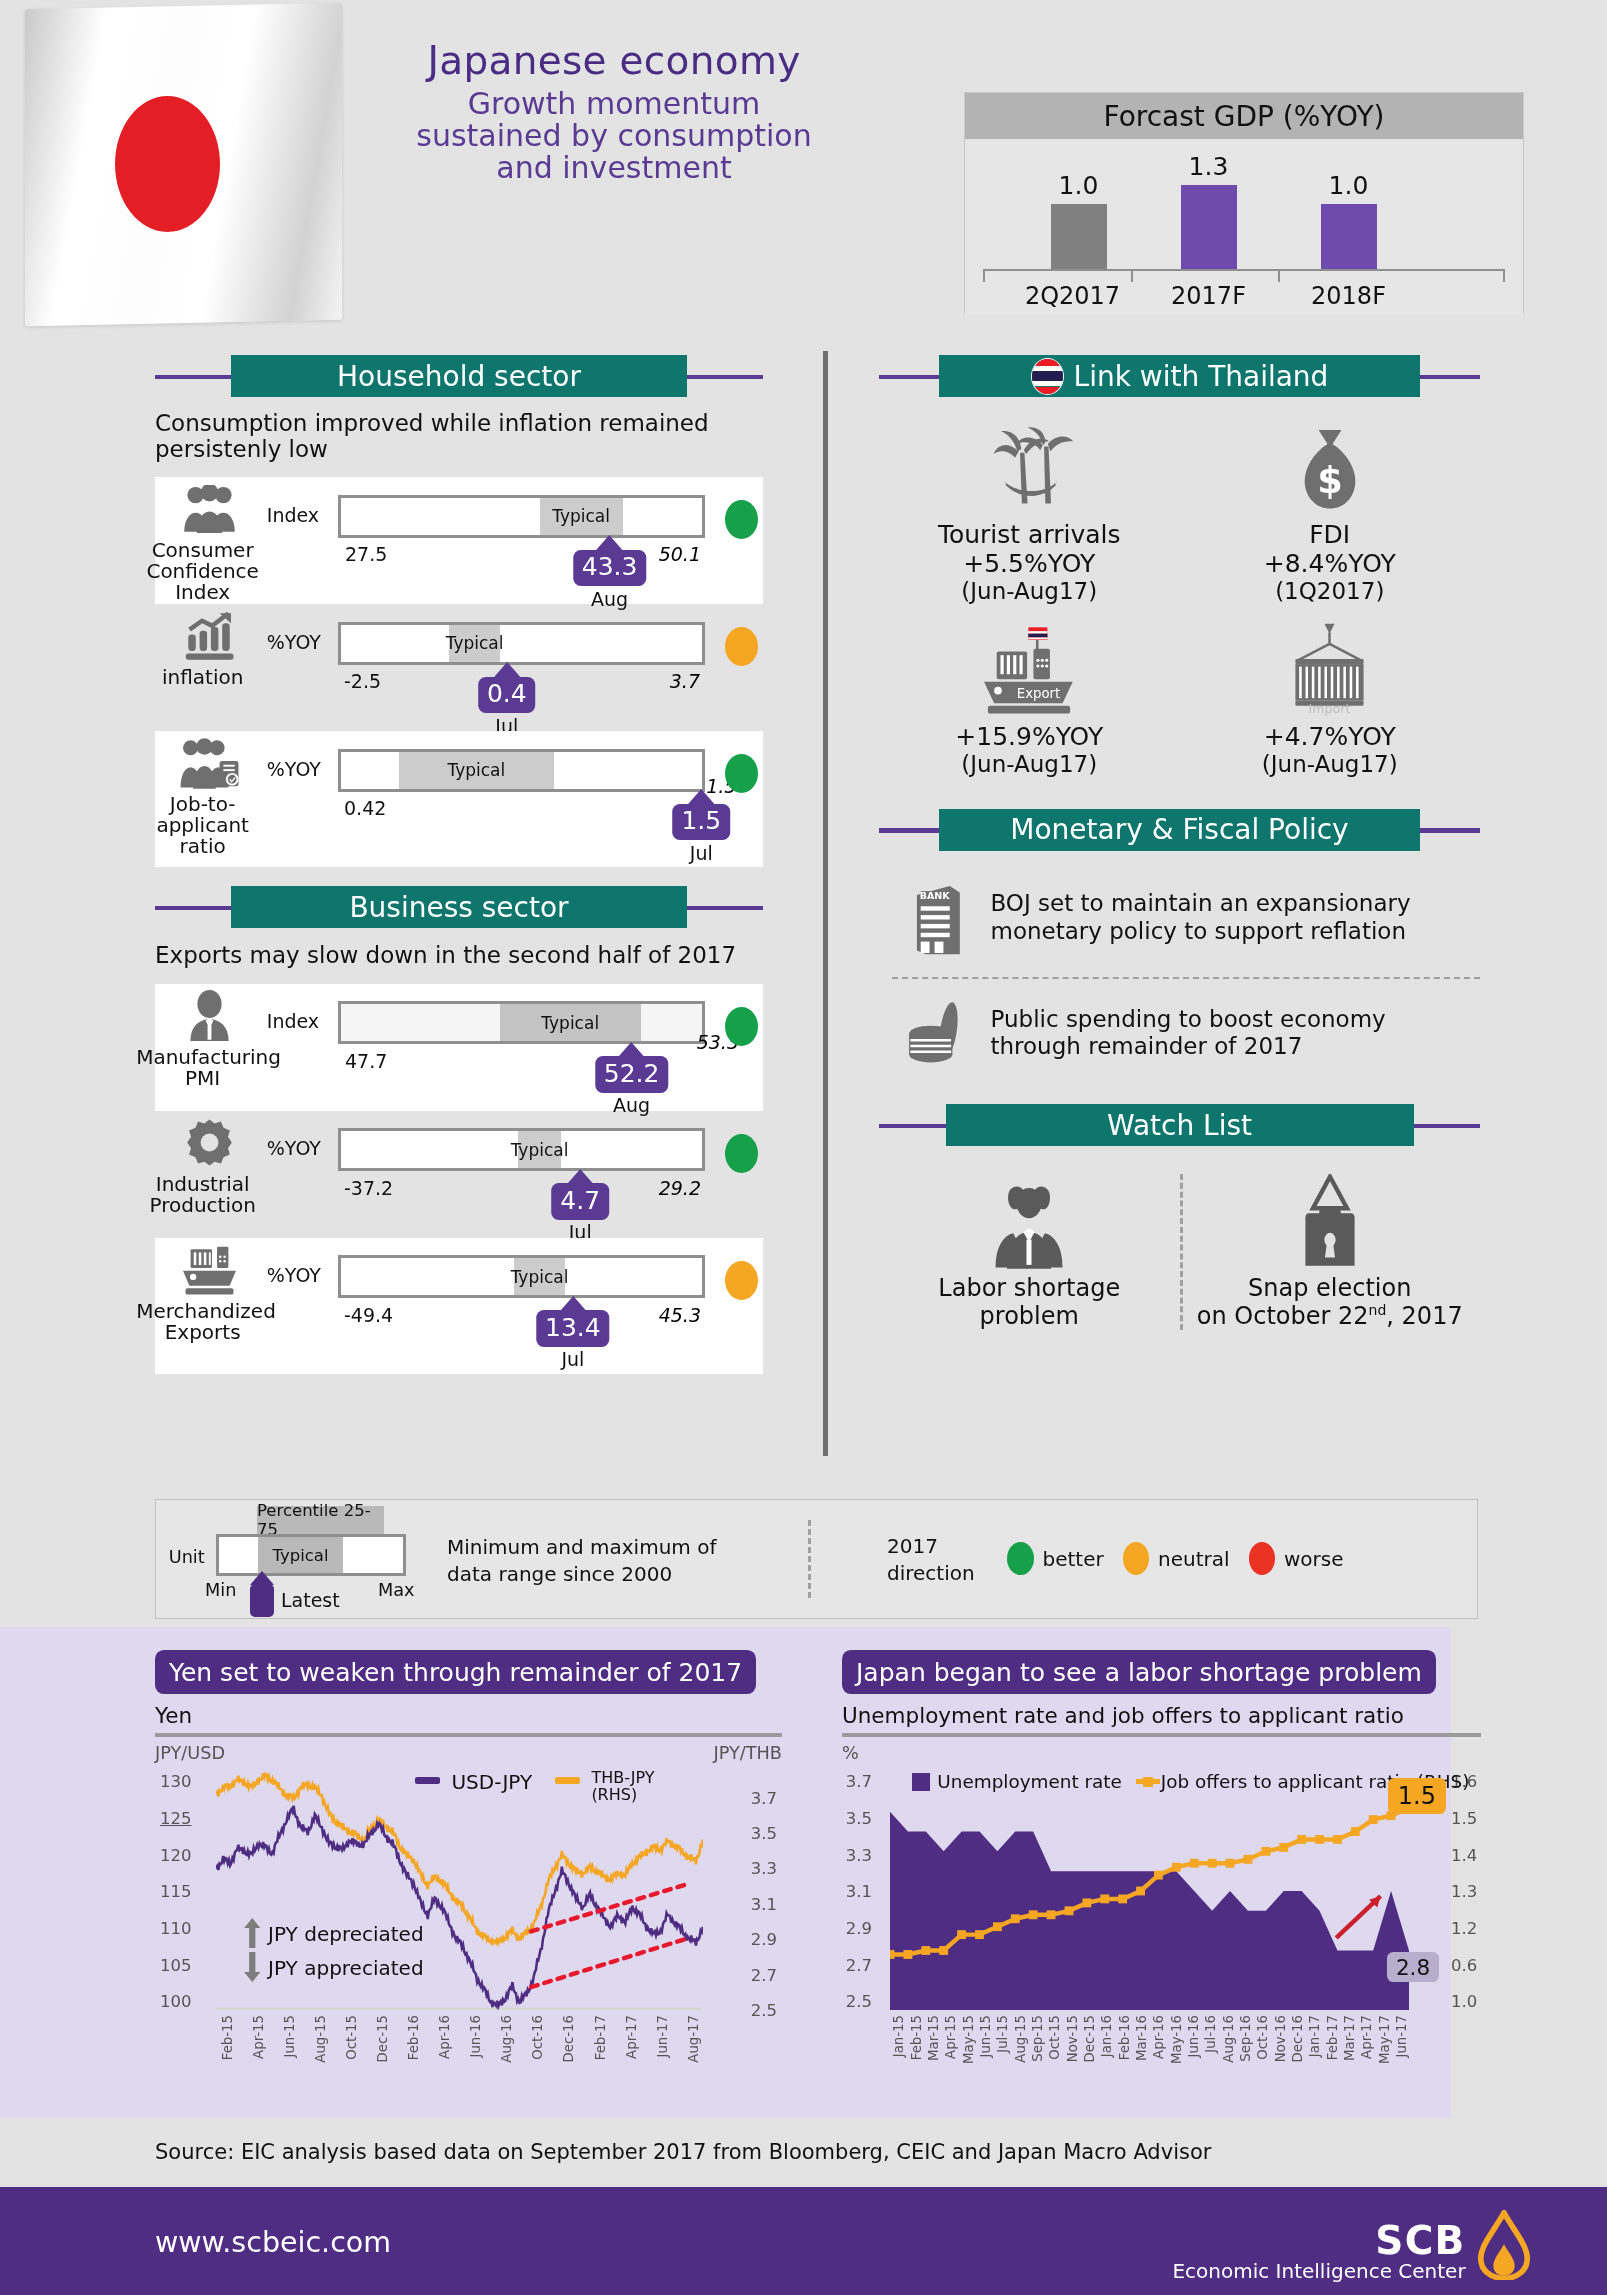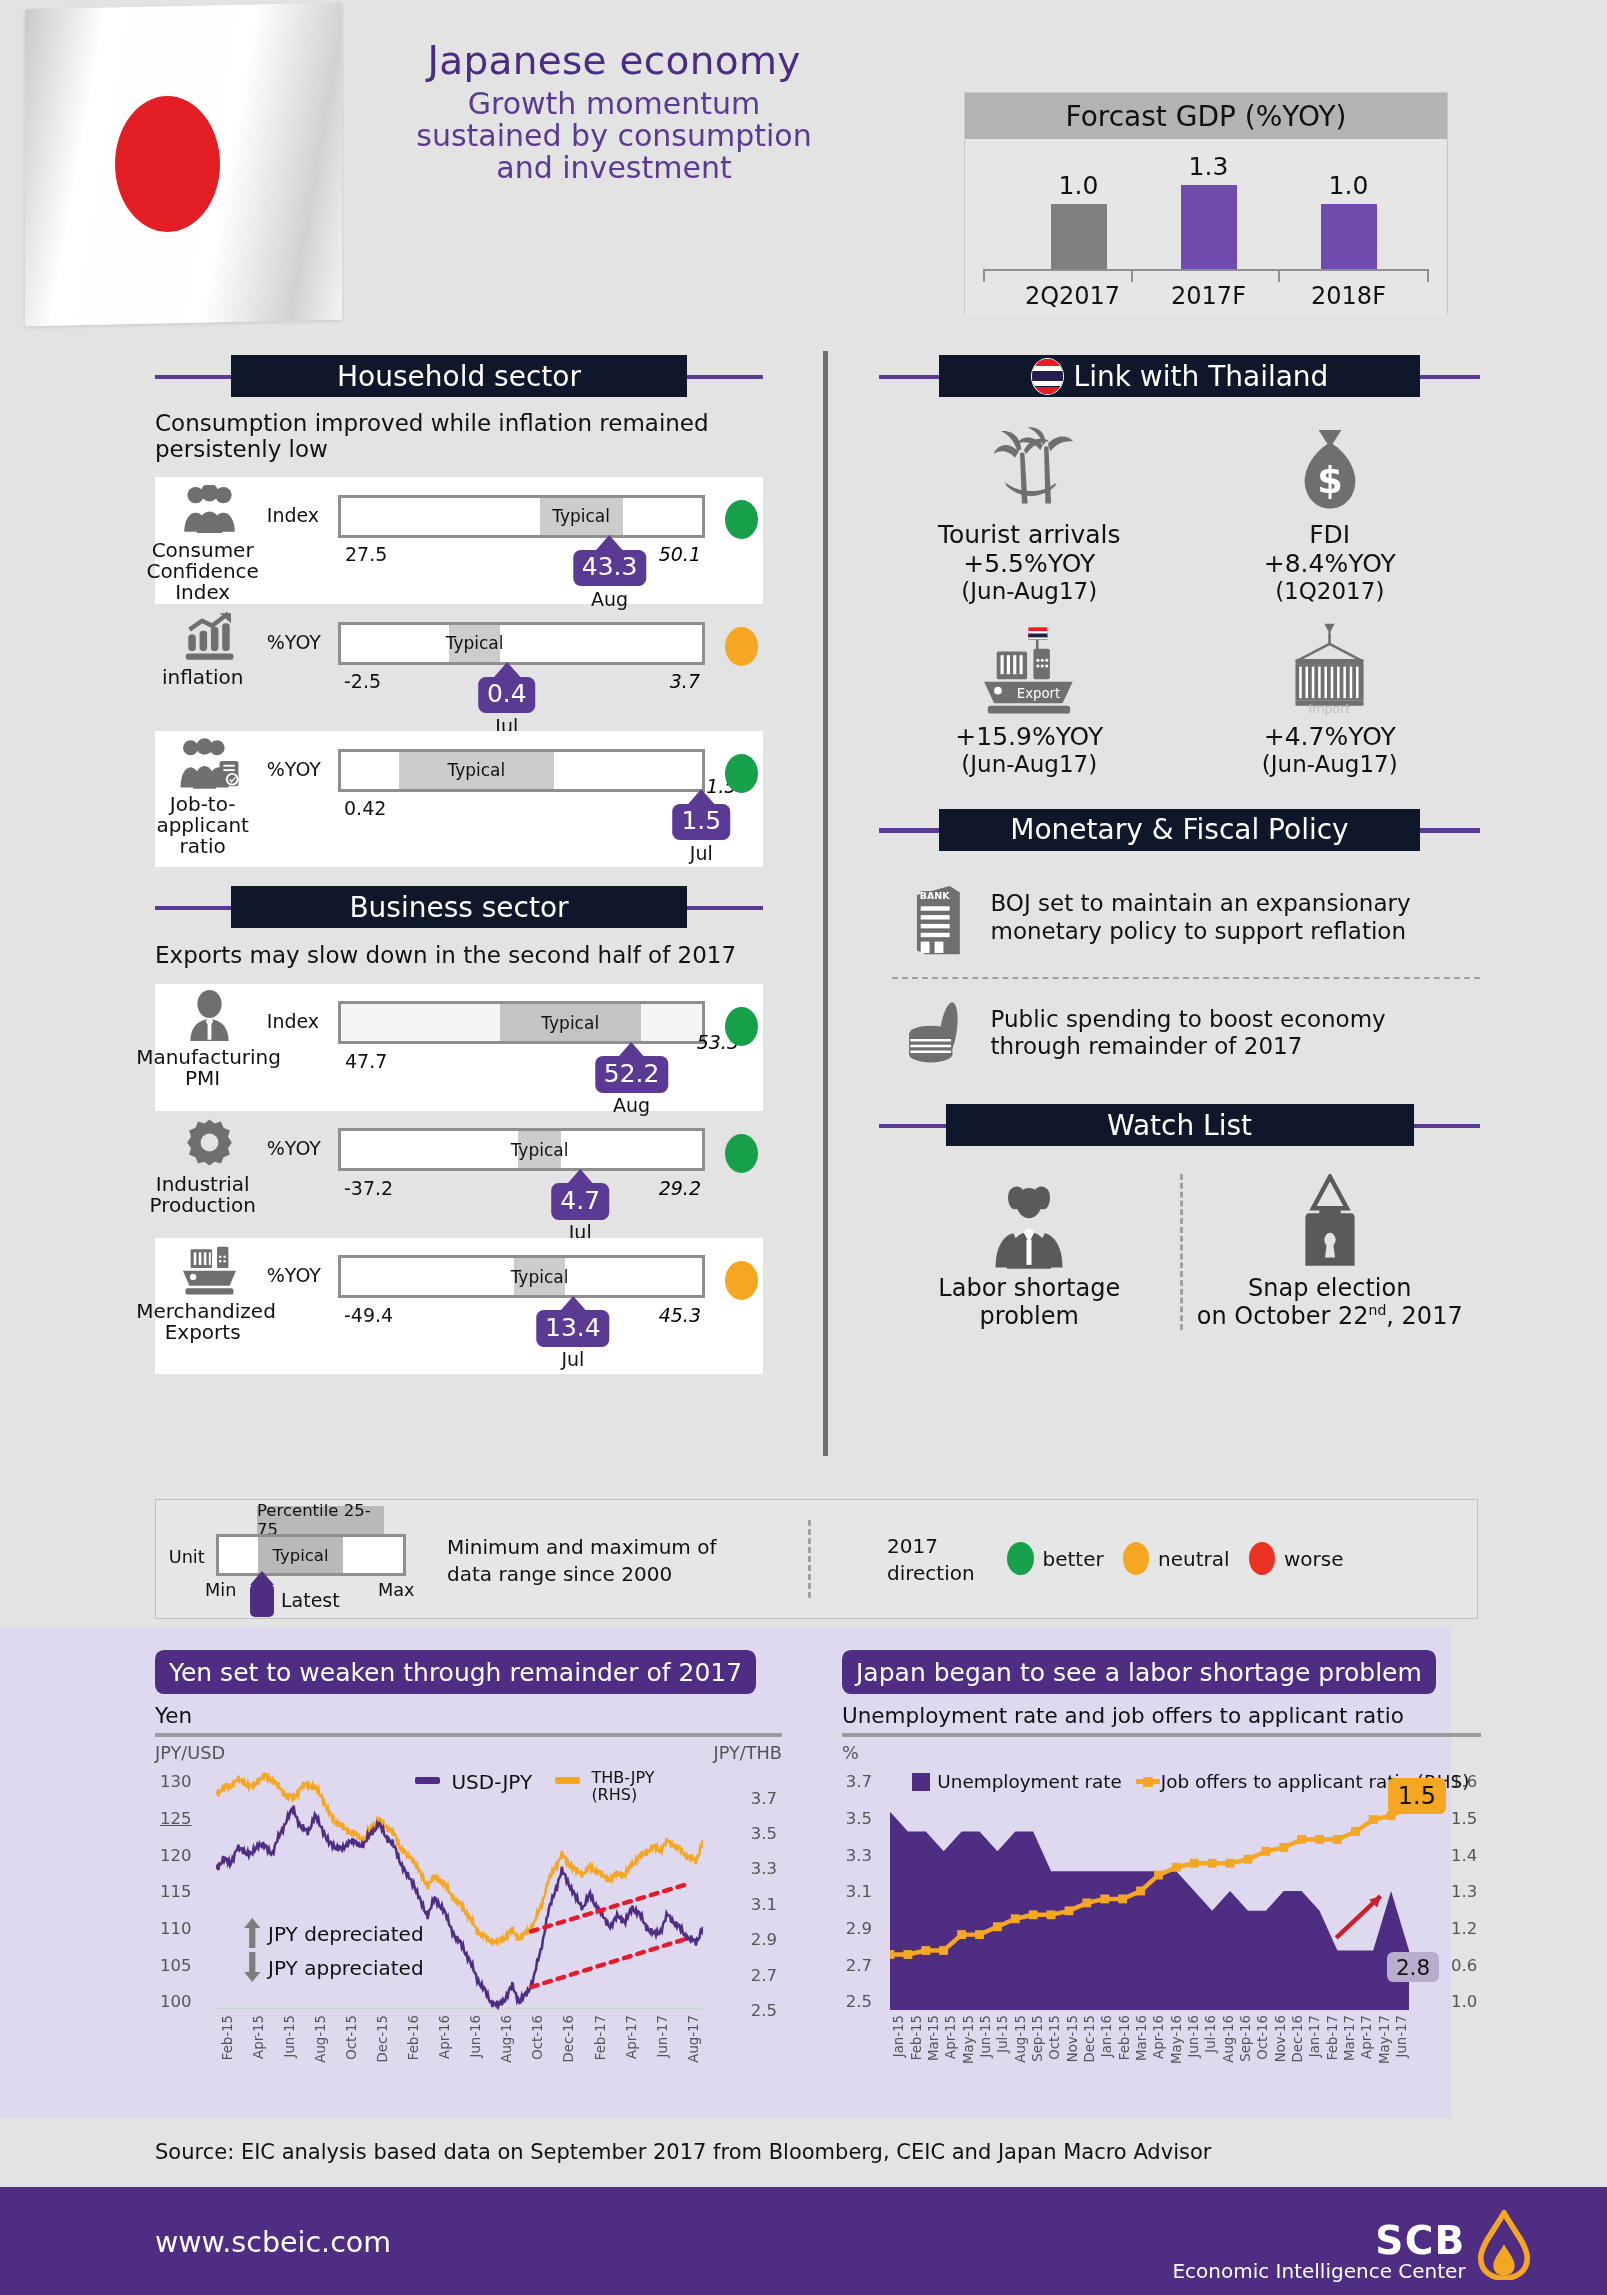--- a/index.html
+++ b/index.html
@@ -23,36 +23,36 @@
   }
   #flag .disc {
     position:absolute; left:109px; top:96px; width:105px; height:136px;
     background:#e31e24; border-radius:50%;
   }
   #title-block { position:absolute; left:380px; top:38px; width:468px; text-align:center; }
   #main-title { font-size:39px; color:#4a2c84; font-weight:400; letter-spacing:0.3px; }
   #sub-title { font-size:30px; color:#5b3a93; line-height:1.07; margin-top:5px; }
 
   
-  #gdp-card { position:absolute; left:964px; top:92px; width:484px; height:222px; background:#e6e6e6; border:0.6px solid #c8c8c8; }
+  #gdp-card { position:absolute; left:964px; top:92px; width:560px; height:222px; background:#e6e6e6; border:0.6px solid #c8c8c8; }
   #gdp-header { height:46px; background:#b3b3b3; display:flex; align-items:center; justify-content:center; }
   #gdp-header span { font-size:28px; color:#111; }
   #gdp-body { position:relative; height:176px; background:#e6e6e6; }
   .gdp-bar-group { position:absolute; bottom:46px; width:95px; text-align:center; }
   .gdp-bar { margin:0 auto; width:56px; }
   .gdp-val { font-size:25px; color:#111; margin-bottom:3.8px; }
   .gdp-axis { position:absolute; left:17.7px; right:17.7px; bottom:44px; height:2.5px; background:#8f8f8f; }
   .gdp-tick { position:absolute; bottom:33px; width:1.9px; height:12.7px; background:#8f8f8f; }
   .gdp-label { position:absolute; bottom:5px; width:127px; text-align:center; font-size:24px; color:#111; }
 
   
   .sec { position:relative; height:42px; display:flex; align-items:center; }
   .sec .rule { position:absolute; left:0; right:0; top:19.6px; height:4.4px; background:#5b3a93; }
   .sec .plate {
-    position:relative; margin:0 auto; background:#0f172a; height:42px;
+    position:relative; margin:0 auto; background:#0f766e; height:42px;
     display:flex; align-items:center; justify-content:center; padding:0 25px;
   }
   .sec .plate span { color:#fff; font-size:28px; white-space:nowrap; }
 
   
   .ind-row { position:relative; height:127px; display:flex; align-items:flex-start; }
   .ind-row.white { background:#fff; }
   .ind-icon { width:108px; display:flex; flex-direction:column; align-items:center; padding-top:5px; }
   .ind-icon .glyph { font-size:46px; color:#6f6f6f; line-height:1; height:54px; display:flex; align-items:center; }
   .ind-name { font-size:20px; color:#111; text-align:center; line-height:1.05; margin-top:3.8px; width:133px; margin-left:-12.7px; }

